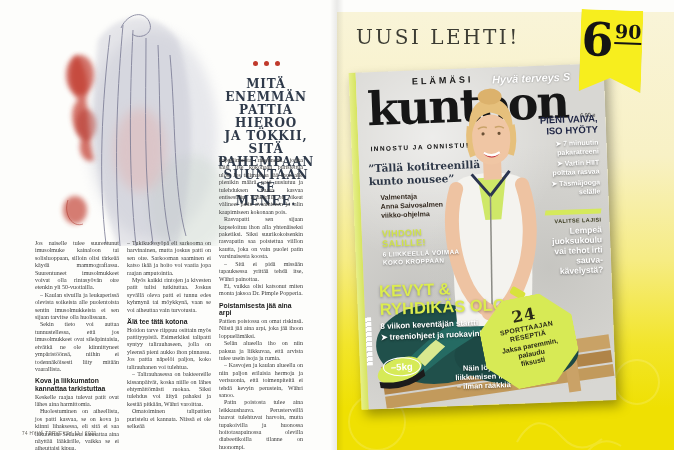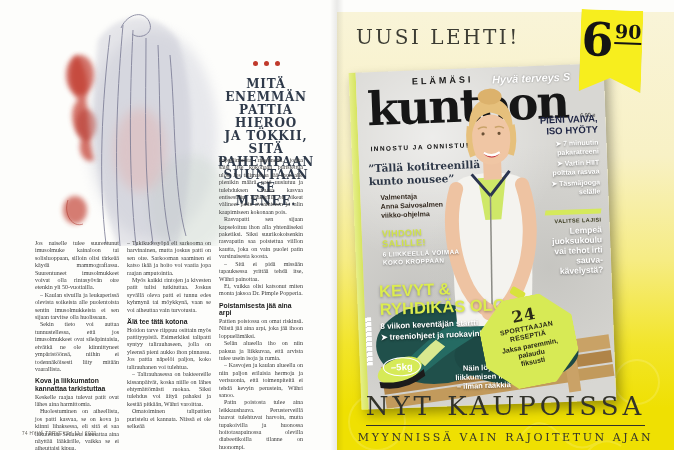--- a/index.html
+++ b/index.html
@@ -266,18 +266,14 @@
 fiksusti</div>
         </div>
         <div class="ov strip"></div>
       </div>
     </div>
 
     <div class="ribbon">
       <span class="euros">6</span><span class="cents">90</span>
     </div>
 
-    <div class="kaupoissa">
-      <div><span class="nyt">NYT KAUPOISSA</span></div>
-      <div class="myynnissa">MYYNNISSÄ VAIN RAJOITETUN AJAN</div>
-    </div>
   </div>
 </div>
 
 </body></html>

